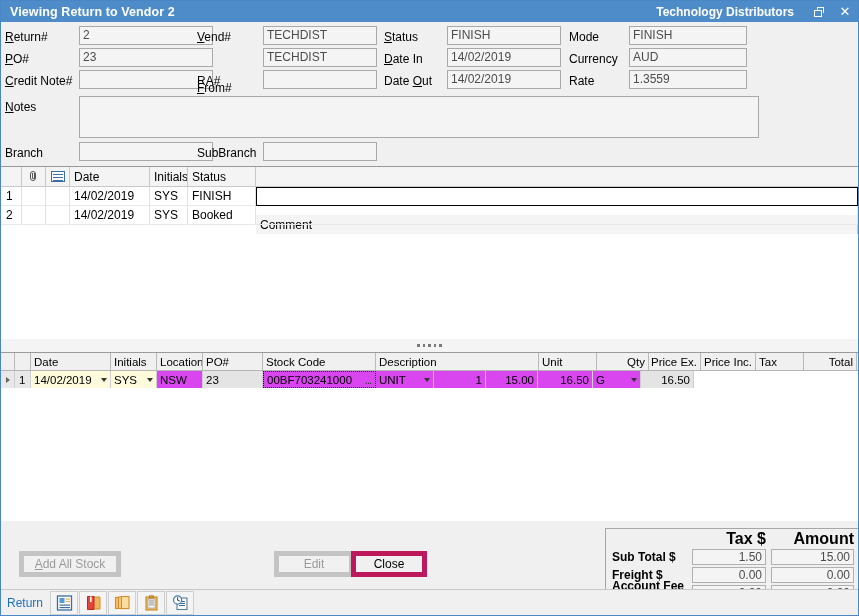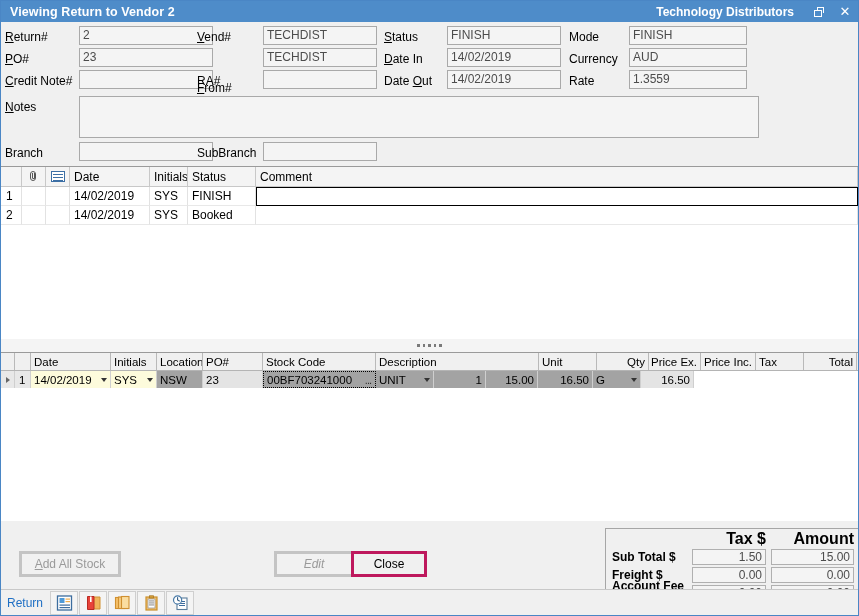--- a/index.html
+++ b/index.html
@@ -73,39 +73,39 @@
   
   .dgrid{position:absolute;left:0;top:352px;width:857px;height:168px;background:#fff;
          box-sizing:border-box;border-bottom:1px solid #9a9a9a;}
   .dhead{display:flex;height:17px;background:#f0f0f0;border-bottom:1px solid #b4b4b4;}
   .dh{box-sizing:border-box;border-right:1px solid #b9b9b9;height:17px;line-height:16px;
       font-size:11.5px;color:#000;padding:0 3px;background:#f0f0f0;
       display:flex;align-items:center;overflow:hidden;white-space:nowrap;}
   .dh.r{justify-content:flex-end;text-align:right;}
   .drow{display:flex;height:17px;}
   .dc{box-sizing:border-box;border-right:1px solid #cfcfcf;height:17px;line-height:16px;
-      font-size:11.5px;color:#000;padding:0 3px;background:#a3a3a3;
+      font-size:11.5px;color:#000;padding:0 3px;background:#d946ef;
       display:flex;align-items:center;overflow:hidden;white-space:nowrap;}
   .dc.r{justify-content:flex-end;}
   .dc.yellow{background:#fdfbdc;}
   .dc.grey{background:#e4e4e4;}
   .dc.dotted{border:1px dotted #000;}
   .dc.rowhdr{background:#e8e8e8;justify-content:center;padding:0;}
   .dc.rownum{background:#e8e8e8;justify-content:flex-start;padding-left:4px;}
   .dh.rowhdr{background:#f0f0f0;justify-content:center;padding:0;}
   .tri{width:0;height:0;border-left:4px solid #666;border-top:3.5px solid transparent;
        border-bottom:3.5px solid transparent;}
   .cbarrow{margin-left:auto;width:0;height:0;border-left:3.5px solid transparent;
            border-right:3.5px solid transparent;border-top:4px solid #333;}
   .ellip{margin-left:auto;font-size:11px;color:#333;letter-spacing:-1px;padding-right:1px;}
   .dgrid-blank{background:#fff;height:150px;}
 
   
   .btnarea{position:absolute;left:0;top:520px;width:857px;height:68px;background:#f0f0f0;}
-  .btn{position:absolute;box-sizing:border-box;height:26px;border:3px solid #be185d;
+  .btn{position:absolute;box-sizing:border-box;height:26px;border:5px solid #be185d;
        background:#f0f0f0;font-family:"Liberation Sans",sans-serif;font-size:12px;
        display:flex;align-items:center;justify-content:center;color:#000;cursor:default;}
   .btn.disabled{color:#9a9a9a;border-color:#c4c4c4;background:#f1f1f1;}
   .btn u{text-decoration:underline;}
 
   
   .totals{position:absolute;left:604px;top:527px;width:253px;height:88px;background:#f0f0f0;
           border-left:1px solid #a6a6a6;border-top:1px solid #a6a6a6;box-sizing:border-box;}
   .trow{display:flex;align-items:center;height:17px;margin-top:1px;}
   .tlabel{width:86px;text-align:left;font-weight:bold;font-size:12px;color:#000;padding-left:6px;
@@ -191,21 +191,21 @@
       <div class="ch" style="width:21px;"></div>
       <div class="ch icocell" style="width:24px;">
         <span class="clip-ico"></span>
       </div>
       <div class="ch icocell" style="width:24px;">
         <span class="note-ico"></span>
       </div>
       <div class="ch" style="width:80px;">Date</div>
       <div class="ch" style="width:38px;">Initials</div>
       <div class="ch" style="width:68px;">Status</div>
-      <div class="ch" style="width:602px;">Comment</div>
+      <div class="ch" style="width:602px;margin-top:48px;">Comment</div>
     </div>
 
     <div class="cgrid-body">
       <div class="crow">
         <div class="cc rownum" style="width:21px;">1</div>
         <div class="cc" style="width:24px;"></div>
         <div class="cc" style="width:24px;"></div>
         <div class="cc" style="width:80px;">14/02/2019</div>
         <div class="cc" style="width:38px;">SYS</div>
         <div class="cc" style="width:68px;">FINISH</div>
@@ -288,21 +288,21 @@
       <div class="dc r grey" style="width:53px;">16.50</div>
     </div>
 
     <div class="dgrid-blank"></div>
   </div>
 
   <div class="btnarea">
     <div class="btn disabled" style="left:18px;top:30px;width:102px;">
         <span><u>A</u>dd All Stock</span>
       </div>
-    <div class="btn disabled" style="left:273px;top:30px;width:80px;font-style:italic;">Edit</div>
+    <div class="btn disabled" style="left:273px;top:30px;width:80px;">Edit</div>
     <div class="btn" style="left:350px;top:30px;width:76px;">Close</div>
   </div>
 
   <div class="totals">
     <div class="trow">
       <span class="tlabel"></span>
       <span class="thdr" style="width:74px;">Tax $</span>
       <span class="thdr" style="width:88px;padding-left:6px;">Amount</span>
     </div>
 

